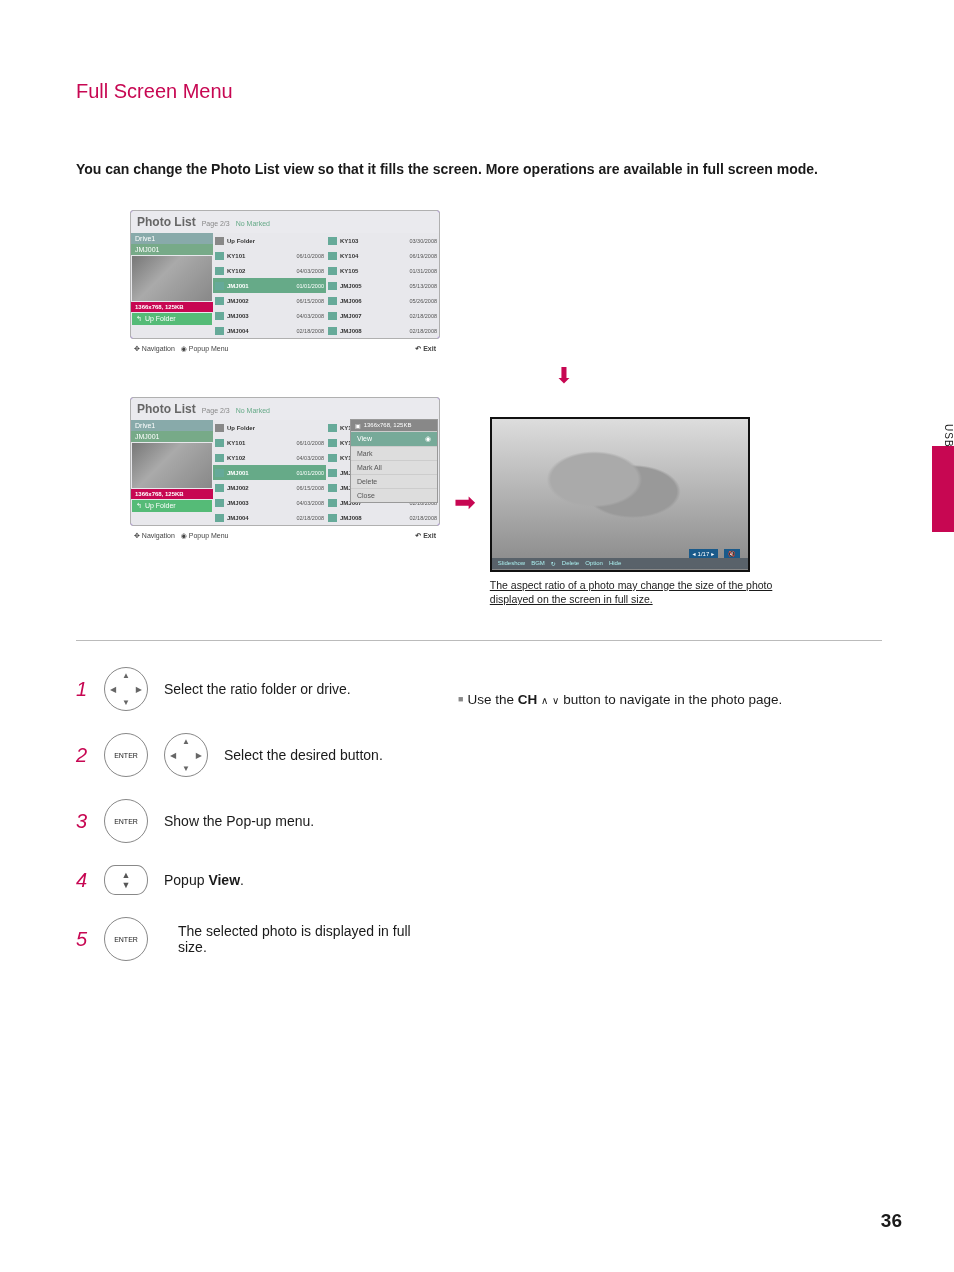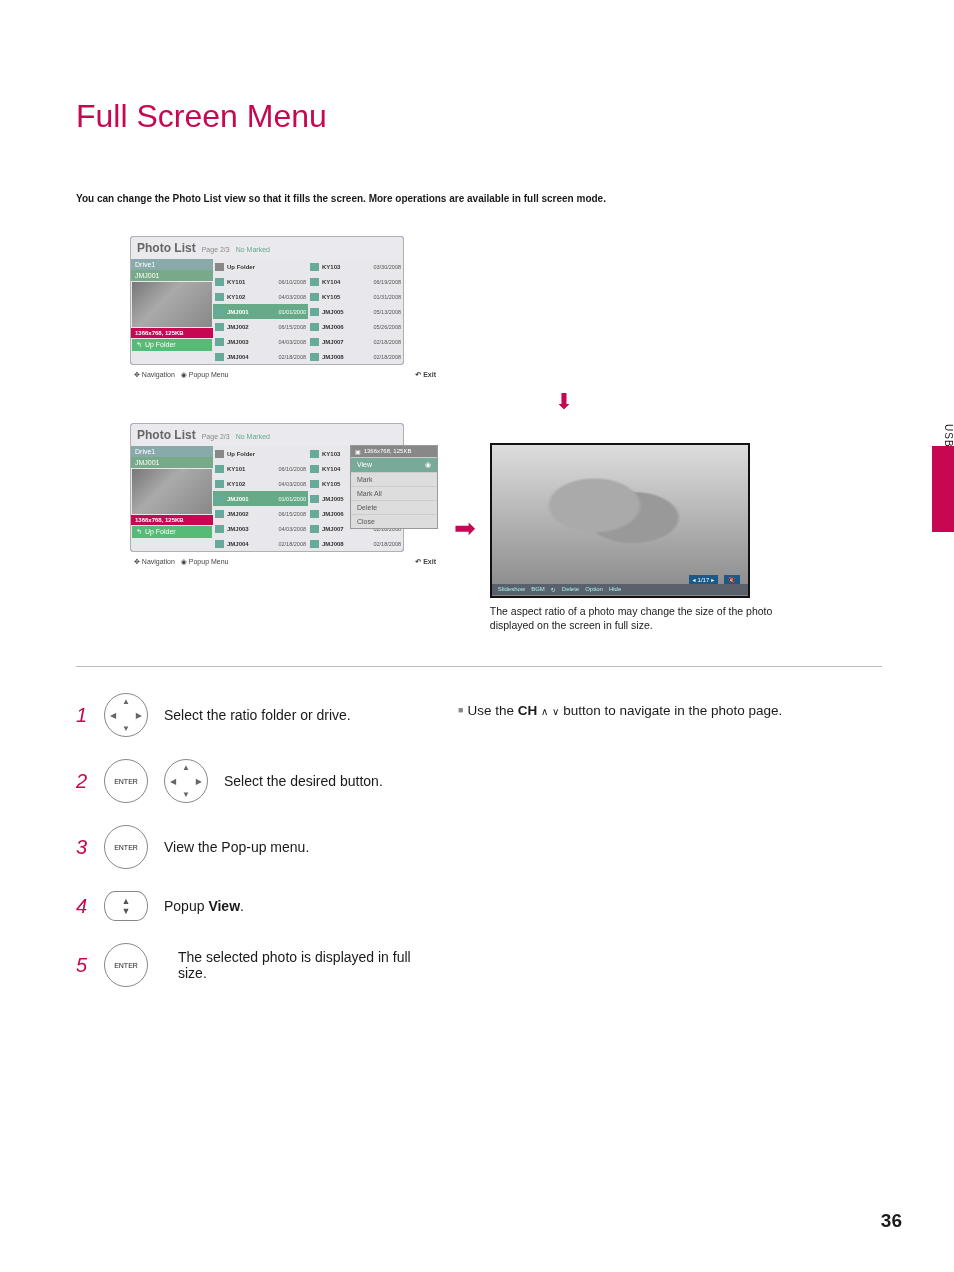--- a/index.html
+++ b/index.html
@@ -5,26 +5,26 @@
   * { box-sizing: border-box; margin: 0; padding: 0; }
   body {
     width: 954px;
     height: 1272px;
     font-family: Arial, Helvetica, sans-serif;
     color: #1a1a1a;
     position: relative;
     background: #fff;
   }
   .page { padding: 80px 72px 40px 76px; }
-  h1.title { color: #c70752; font-size: 32px; font-weight: 500; margin-bottom: 56px; margin-top: 18px; }
-  p.intro { font-size: 10px; font-weight: 600; line-height: 1.5; margin-bottom: 30px; }
+  h1.title { color: #c70752; font-size: 20px; font-weight: 500; margin-bottom: 56px; }
+  p.intro { font-size: 14px; font-weight: 600; line-height: 1.5; margin-bottom: 30px; }
 
   
   .photo-panel {
-    width: 274px; border: 1px solid #b0b0b0; background: #6d28d9;
+    width: 310px; border: 1px solid #b0b0b0; background: #6d28d9;
     border-radius: 3px; overflow: hidden; font-size: 8px; color: #333;
     margin-left: 54px;
   }
   .pp-header { display:flex; align-items:baseline; gap:6px; padding:4px 6px; background:#eaeaee; }
   .pp-header .t { font-size:12px; font-weight:700; color:#666; }
   .pp-header .p { font-size:7px; color:#888; }
   .pp-header .m { font-size:7px; color:#6a8; }
   .pp-body { display:flex; background:#e8e8ec; }
   .pp-left { width:82px; display:flex; flex-direction:column; }
   .drive { background:#8aa; color:#fff; font-size:7px; padding:2px 4px; }
@@ -54,21 +54,21 @@
   .popup .pop-item.sel { background:#7a9; color:#fff; display:flex; justify-content:space-between; }
 
   .arrow-down { text-align:center; font-size:22px; color:#c70752; margin:8px 0 8px 170px; }
   .arrow-right { color:#c70752; font-size:26px; line-height:1; }
 
   
   .mid-row { display:flex; align-items:flex-start; gap:14px; }
   .panel-wrap { position:relative; }
 
   
-  .tv-wrap { width:288px; margin-top:20px; }
+  .tv-wrap { width:288px; margin-top:20px;text-decoration:underline; }
   .tv {
     width:260px; height:155px; background:#333; border:2px solid #111;
     position:relative; overflow:hidden;
   }
   .butterfly {
     position:absolute; inset:0;
     background: radial-gradient(ellipse at 40% 40%, #aaa 0 20%, transparent 22%),
                 radial-gradient(ellipse at 55% 48%, #999 0 22%, transparent 24%),
                 linear-gradient(180deg,#ddd,#888);
   }
@@ -89,21 +89,21 @@
   .step .num { color:#c70752; font-size:20px; font-weight:400; font-style:italic; width:12px; }
   .btn-ring { width:44px; height:44px; border:1px solid #888; border-radius:50%; display:flex; align-items:center; justify-content:center; position:relative; }
   .btn-ring.enter::after { content:"ENTER"; font-size:7px; }
   .btn-ring.dpad .arr { position:absolute; font-size:8px; color:#666; }
   .btn-ring.dpad .au{ top:3px; } .btn-ring.dpad .ad{ bottom:3px; }
   .btn-ring.dpad .al{ left:5px; } .btn-ring.dpad .ar{ right:5px; }
   .btn-oval { width:44px; height:30px; border:1px solid #888; border-radius:50%/100%; display:flex; flex-direction:column; align-items:center; justify-content:center; font-size:9px; gap:0px; color:#555;}
   .step-txt { font-size:14px; }
 
   .steps-row { display:flex; gap:40px; align-items:flex-start; }
-  .tip { font-size:13.5px; line-height:1.5; flex:1; margin-top:8px;}
+  .tip { font-size:13.5px; line-height:1.5; flex:1; margin-top:23px;}
   .tip .sq { color:#888; font-size:9px; margin-right:4px; vertical-align:2px;}
   .pg-num { position:absolute; bottom:40px; right:52px; font-size:19px; font-weight:700; }
 </style>
 </head>
 <body>
 
 <div class="side-tab"></div>
 <div class="side-lbl">USB</div>
 
 <div class="page">
@@ -379,21 +379,21 @@
             <span class="arr au">▲</span>
             <span class="arr ad">▼</span>
             <span class="arr al">◀</span>
             <span class="arr ar">▶</span>
           </div>
         <span class="step-txt">Select the desired button.</span>
       </div>
       <div class="step">
         <span class="num">3</span>
         <div class="btn-ring enter"></div>
-        <span class="step-txt">View the Pop-up menu.</span>
+        <span class="step-txt">Show the Pop-up menu.</span>
       </div>
       <div class="step">
         <span class="num">4</span>
         <div class="btn-oval">
             <span>▲</span>
             <span>▼</span>
           </div>
         <span class="step-txt"><span>Popup </span><b>View</b><span>.</span></span>
       </div>
       <div class="step">

